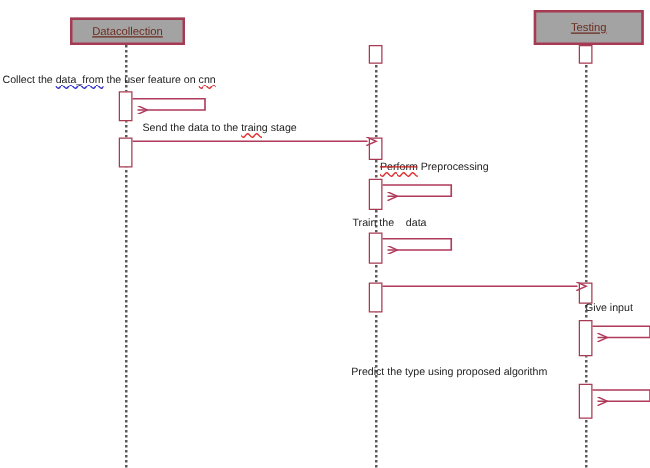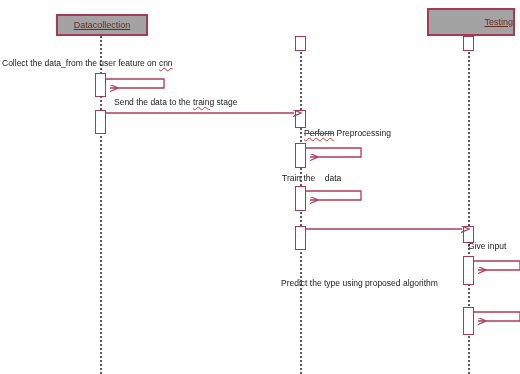--- a/index.html
+++ b/index.html
@@ -58,20 +58,21 @@
   }
   .sp-red{
     text-decoration:underline;
     text-decoration-style:wavy;
     text-decoration-color:#e03030;
     -webkit-text-decoration-line:underline;
     -webkit-text-decoration-style:wavy;
     -webkit-text-decoration-color:#e03030;
   }
   .sp-blue{
+    text-decoration:underline;
     text-decoration-style:wavy;
     text-decoration-color:#3333cc;
     text-align:center;
     -webkit-text-decoration-line:underline;
     -webkit-text-decoration-style:wavy;
     -webkit-text-decoration-color:#3333cc;
   }
   .strike-red{
     position:relative;
     text-decoration:underline;
@@ -102,21 +103,21 @@
 
   <div class="lifeline" style="left:100px;top:36px;height:338px;"></div>
   <div class="lifeline" style="left:300px;top:36px;height:338px;"></div>
   <div class="lifeline" style="left:468px;top:36px;height:338px;"></div>
 
   <div class="actor-box" style="left:56px;top:14px;width:92px;height:22px;">
     <span class="actor-label">Datacollection</span>
   </div>
 
 
-  <div class="actor-box" style="left:427px;top:8px;width:88px;height:28px;justify-content:flex-end;">
+  <div class="actor-box" style="left:427px;top:8px;width:88px;height:28px;">
     <span class="actor-label">Testing</span>
   </div>
 
   <div class="activation" style="left:295px;top:36px;height:15px;"></div>
   <div class="activation" style="left:463px;top:36px;height:15px;"></div>
 
   <div class="activation" style="left:95px;top:73px;height:24px;"></div>
   <div class="activation" style="left:95px;top:110px;height:24px;"></div>
   <div class="activation" style="left:295px;top:110px;height:18px;"></div>
   <div class="activation" style="left:295px;top:143px;height:25px;"></div>
@@ -179,17 +180,17 @@
 
   <div class="msg-label" style="left:282px;top:173px;">
     <span style="white-space:pre;">Train the    data</span>
   </div>
 
 
   <div class="msg-label" style="left:468px;top:241px;">
     <span>Give input</span>
   </div>
 
-  <div class="msg-label" style="left:281px;top:278px;">
+  <div class="msg-label" style="left:281px;top:292px;">
     <span>Predict the type using proposed algorithm</span>
   </div>
 
 </div>
 
 </body></html>

